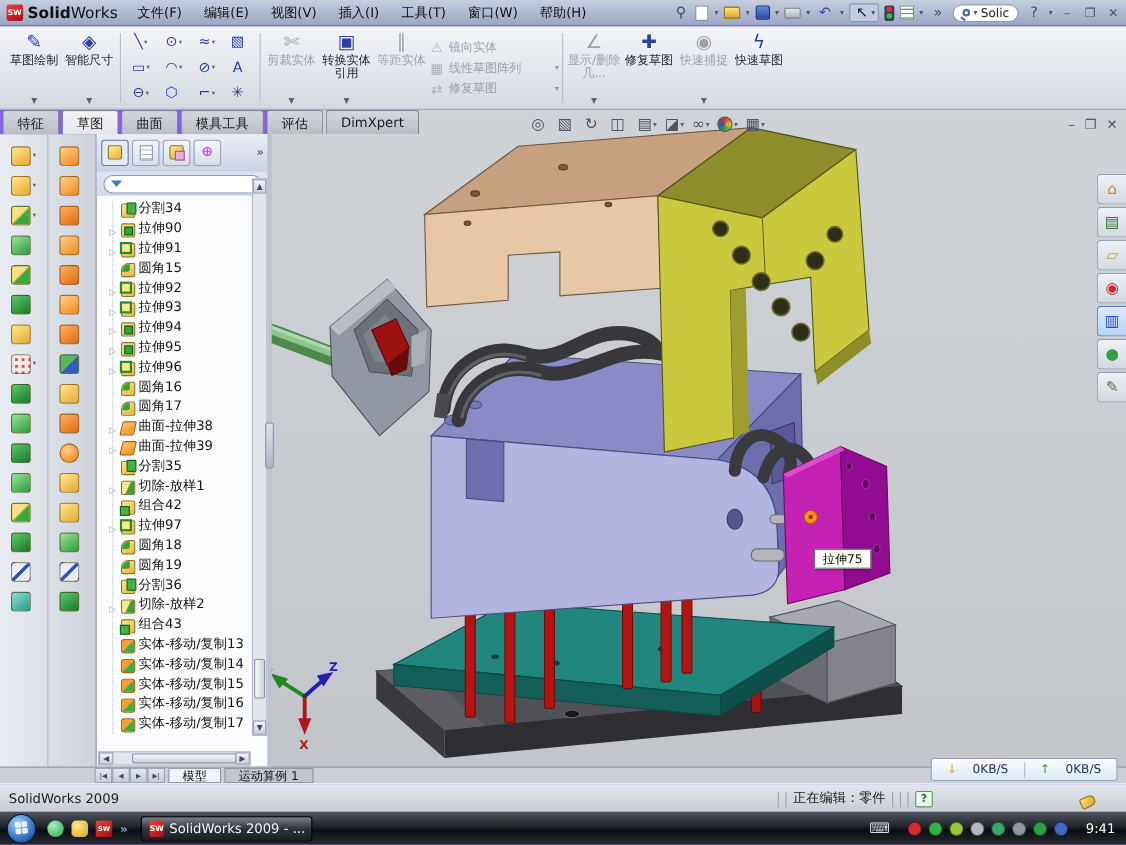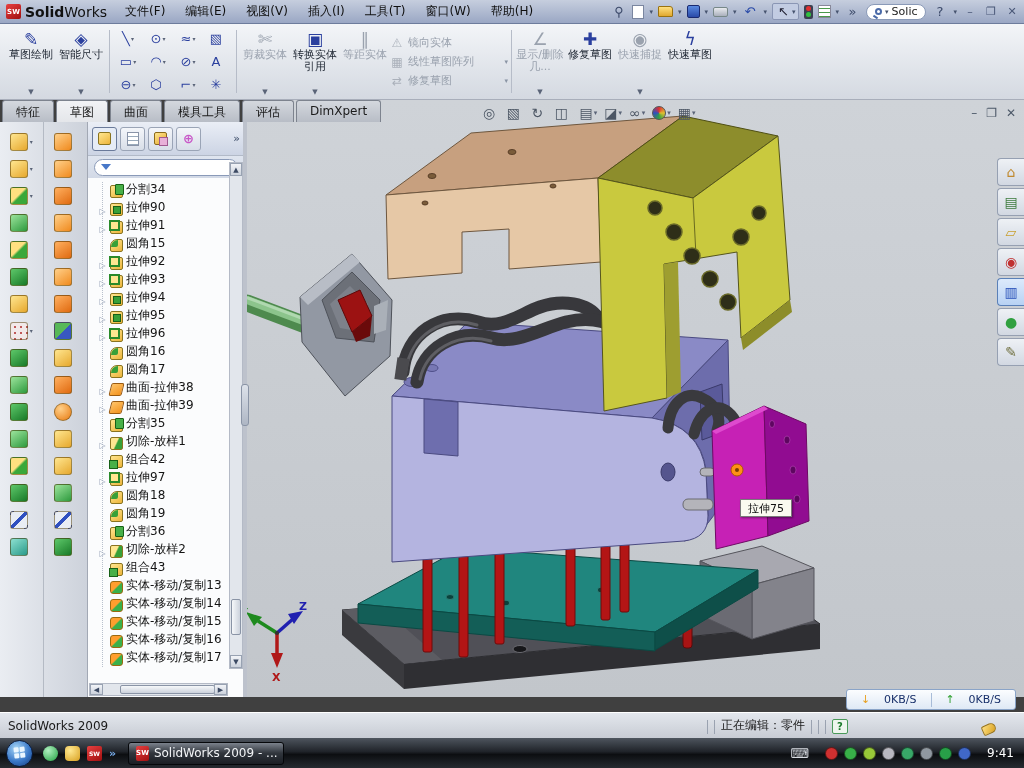--- a/index.html
+++ b/index.html
@@ -1,17 +1,17 @@
 <!DOCTYPE html>
 <html><head>
 <meta charset="utf-8">
 <style>
 *{box-sizing:border-box;margin:0;padding:0}
 body{font-family:"DejaVu Sans","Liberation Sans",sans-serif;background:#888}
-#screen{position:relative;width:1024px;height:768px;overflow:hidden;background:#404040;font-size:12px}
+#screen{position:relative;width:1024px;height:768px;overflow:hidden;background:#8b5cf6;font-size:12px}
 .abs{position:absolute}
 
 #titlebar{left:0;top:0;width:1024px;height:24px;background:linear-gradient(#c6cede,#9aa7c4);border-bottom:1px solid #6d7c9c;display:flex;align-items:center;padding:0 4px}
 #logo{display:flex;align-items:center;gap:4px;padding:0 8px 0 2px}
 .swcube{width:15px;height:15px;background:linear-gradient(145deg,#e84040,#a01010);border-radius:2px;color:#fff;font-size:7px;font-weight:bold;display:flex;align-items:center;justify-content:center}
 #appname{font-size:14px;color:#111}
 #appname b{font-weight:700}
 .menu{padding:2px 10px;color:#101010;font-size:12px;cursor:default}
 #titleicons{margin-left:auto;display:flex;align-items:center;gap:5px}
 .tico{font-size:13px;color:#3c4a6a;width:17px;text-align:center}
@@ -946,20 +946,34 @@
       <span class="arr left">◀</span>
       <span class="hthumb"></span>
       <span class="arr right">▶</span>
     </div>
   </div>
 
   <div id="splitter" class="abs">
     <span id="splitgrip"></span>
   </div>
 
+  <div id="modeltabs" class="abs">
+    <span style="display:flex">
+
+    <span class="navb">|◀</span>
+        <span class="navb">◀</span>
+        <span class="navb">▶</span>
+        <span class="navb">▶|</span>
+      </span>
+    <span style="display:flex">
+
+    <span class="mtab active">模型</span>
+        <span class="mtab idle">运动算例 1</span>
+      </span>
+  </div>
 
   <div id="netwidget" class="abs">
     <span class="netcell">
       <span style="color:#e8a020">↓</span>
       <span>0KB/S</span>
     </span>
     <span class="netdiv"></span>
     <span class="netcell">
       <span style="color:#30a030">↑</span>
       <span>0KB/S</span>

